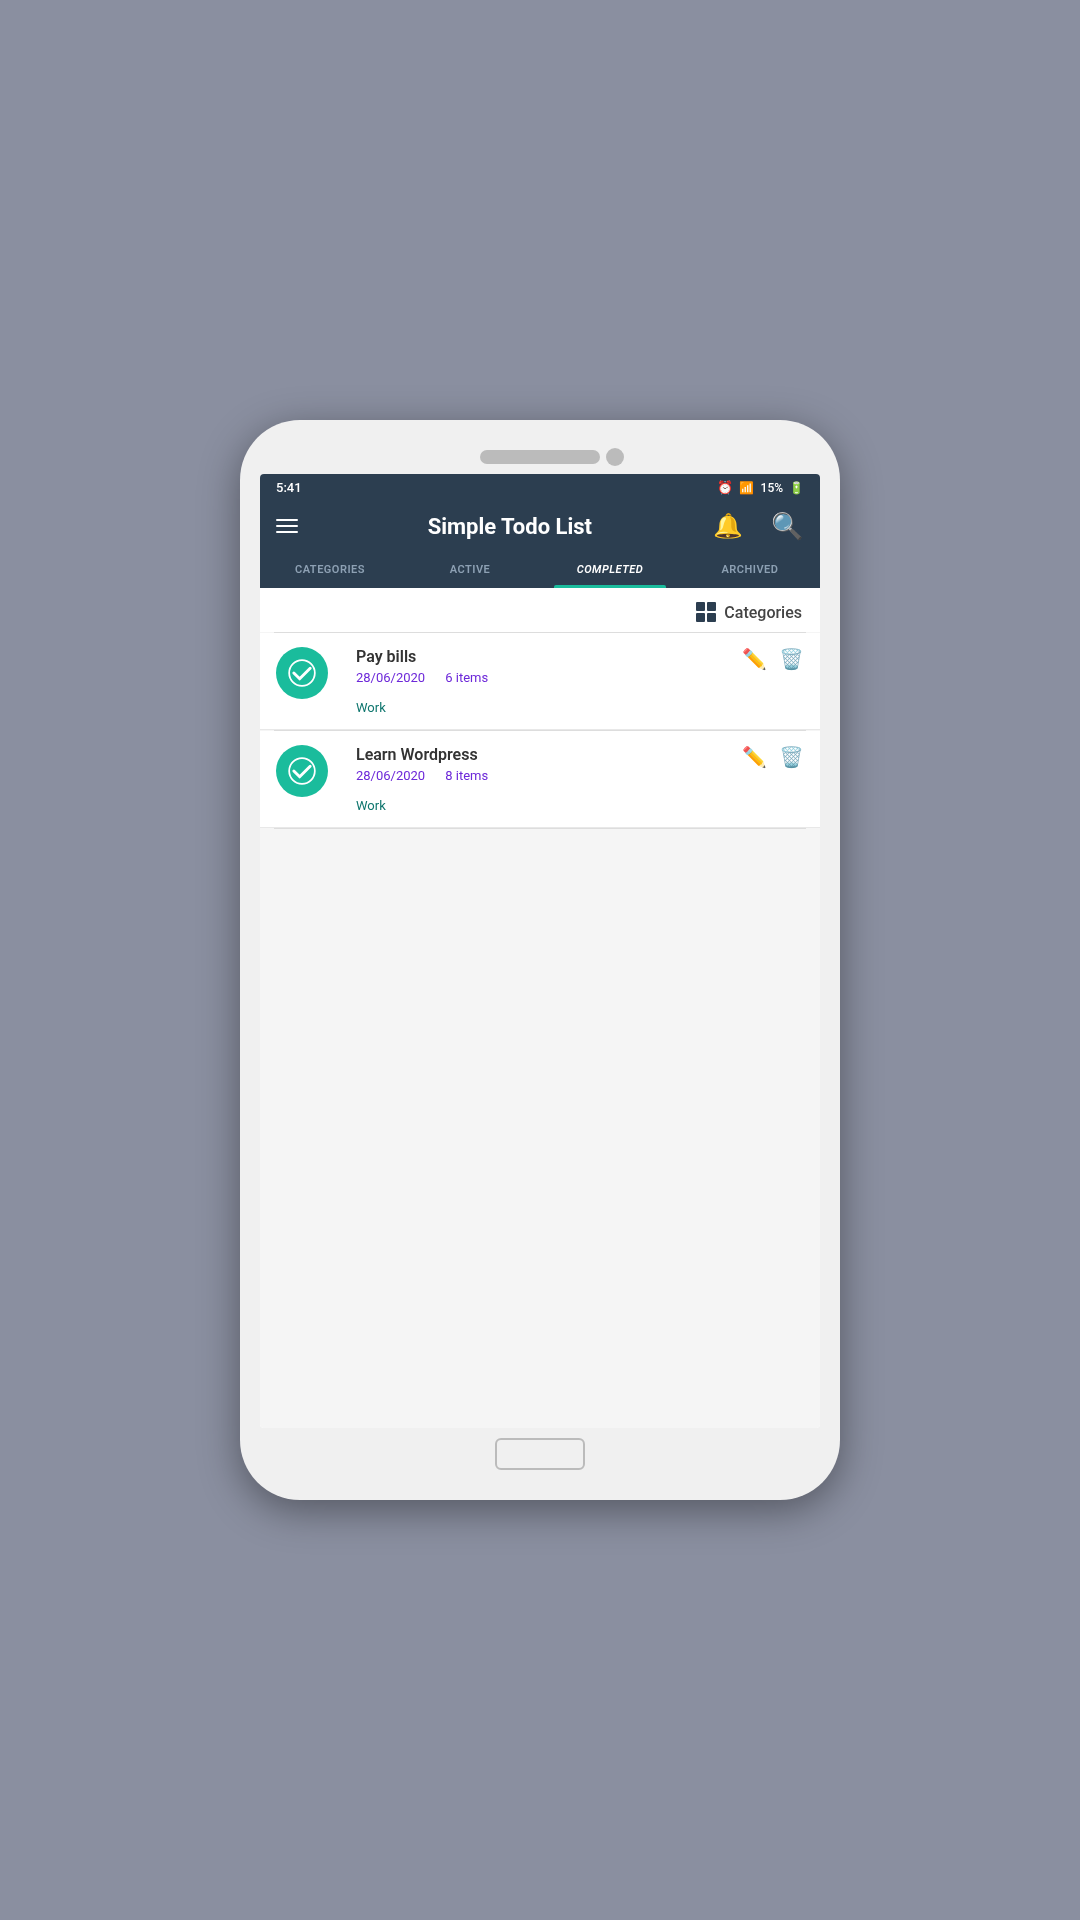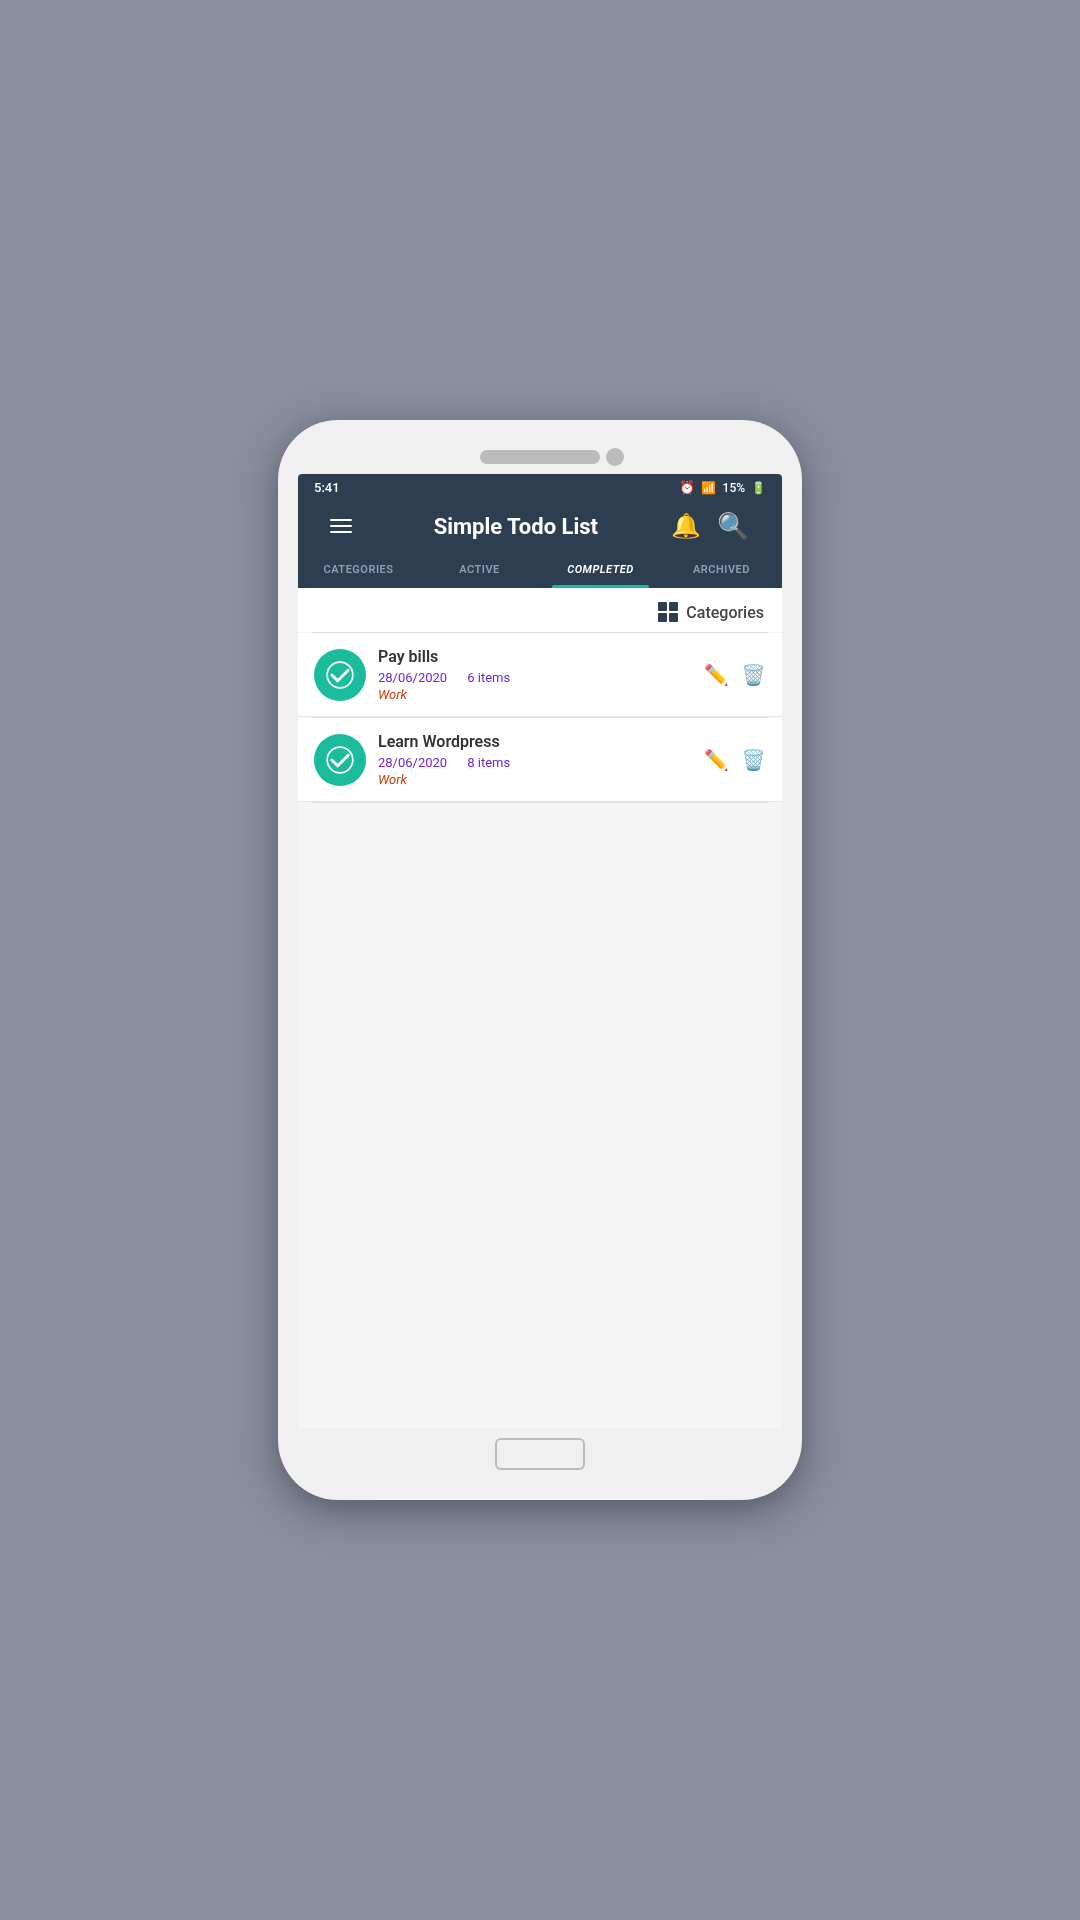--- a/index.html
+++ b/index.html
@@ -7,21 +7,21 @@
     body {
       background: #8a8fa0;
       display: flex;
       justify-content: center;
       align-items: center;
       min-height: 100vh;
       font-family: 'Roboto', Arial, sans-serif;
     }
 
     .phone-shell {
-      width: 524px;
+      width: 600px;
       height: 1080px;
       background: #f0f0f0;
       border-radius: 60px;
       padding: 30px 20px;
       box-shadow: 0 10px 40px rgba(0,0,0,0.4);
       display: flex;
       flex-direction: column;
       align-items: center;
       position: relative;
     }
@@ -72,22 +72,22 @@
       align-items: center;
       gap: 6px;
       font-size: 12px;
     }
 
     
     .app-bar {
       background: #2c3e50;
       display: flex;
       align-items: center;
-      padding: 10px 32px;
-      gap: 16px;
+      padding: 10px 16px;
+      gap: 28px;
     }
     .app-bar-title {
       flex: 1;
       color: #fff;
       font-size: 22px;
       font-weight: 700;
       text-align: center;
       margin-left: 8px;
     }
     .app-bar-icon {
@@ -169,24 +169,24 @@
     
     .divider {
       height: 1px;
       background: #ddd;
       margin: 0 14px;
     }
 
     
     .list-item {
       display: flex;
-      align-items: center;
+      align-items: flex-start;
       background: #fff;
       padding: 14px 16px;
-      gap: 12px;
+      gap: 28px;
       border-bottom: 1px solid #e8e8e8;
     }
 
     .check-circle {
       width: 52px;
       height: 52px;
       border-radius: 50%;
       background: #1abc9c;
       display: flex;
       align-items: center;
@@ -208,23 +208,22 @@
       margin-bottom: 4px;
     }
     .item-meta {
       font-size: 13px;
       color: #6d28d9;
       display: flex;
       gap: 20px;
     }
     .item-category {
       font-size: 13px;
-      color: #c2410c;
-      margin-top: 2px;
-      font-style: italic;
+      color: #0f766e;
+      margin-top: 15px;
     }
 
     .item-actions {
       display: flex;
       gap: 12px;
       align-items: center;
     }
     .action-icon {
       color: #888;
       font-size: 20px;

